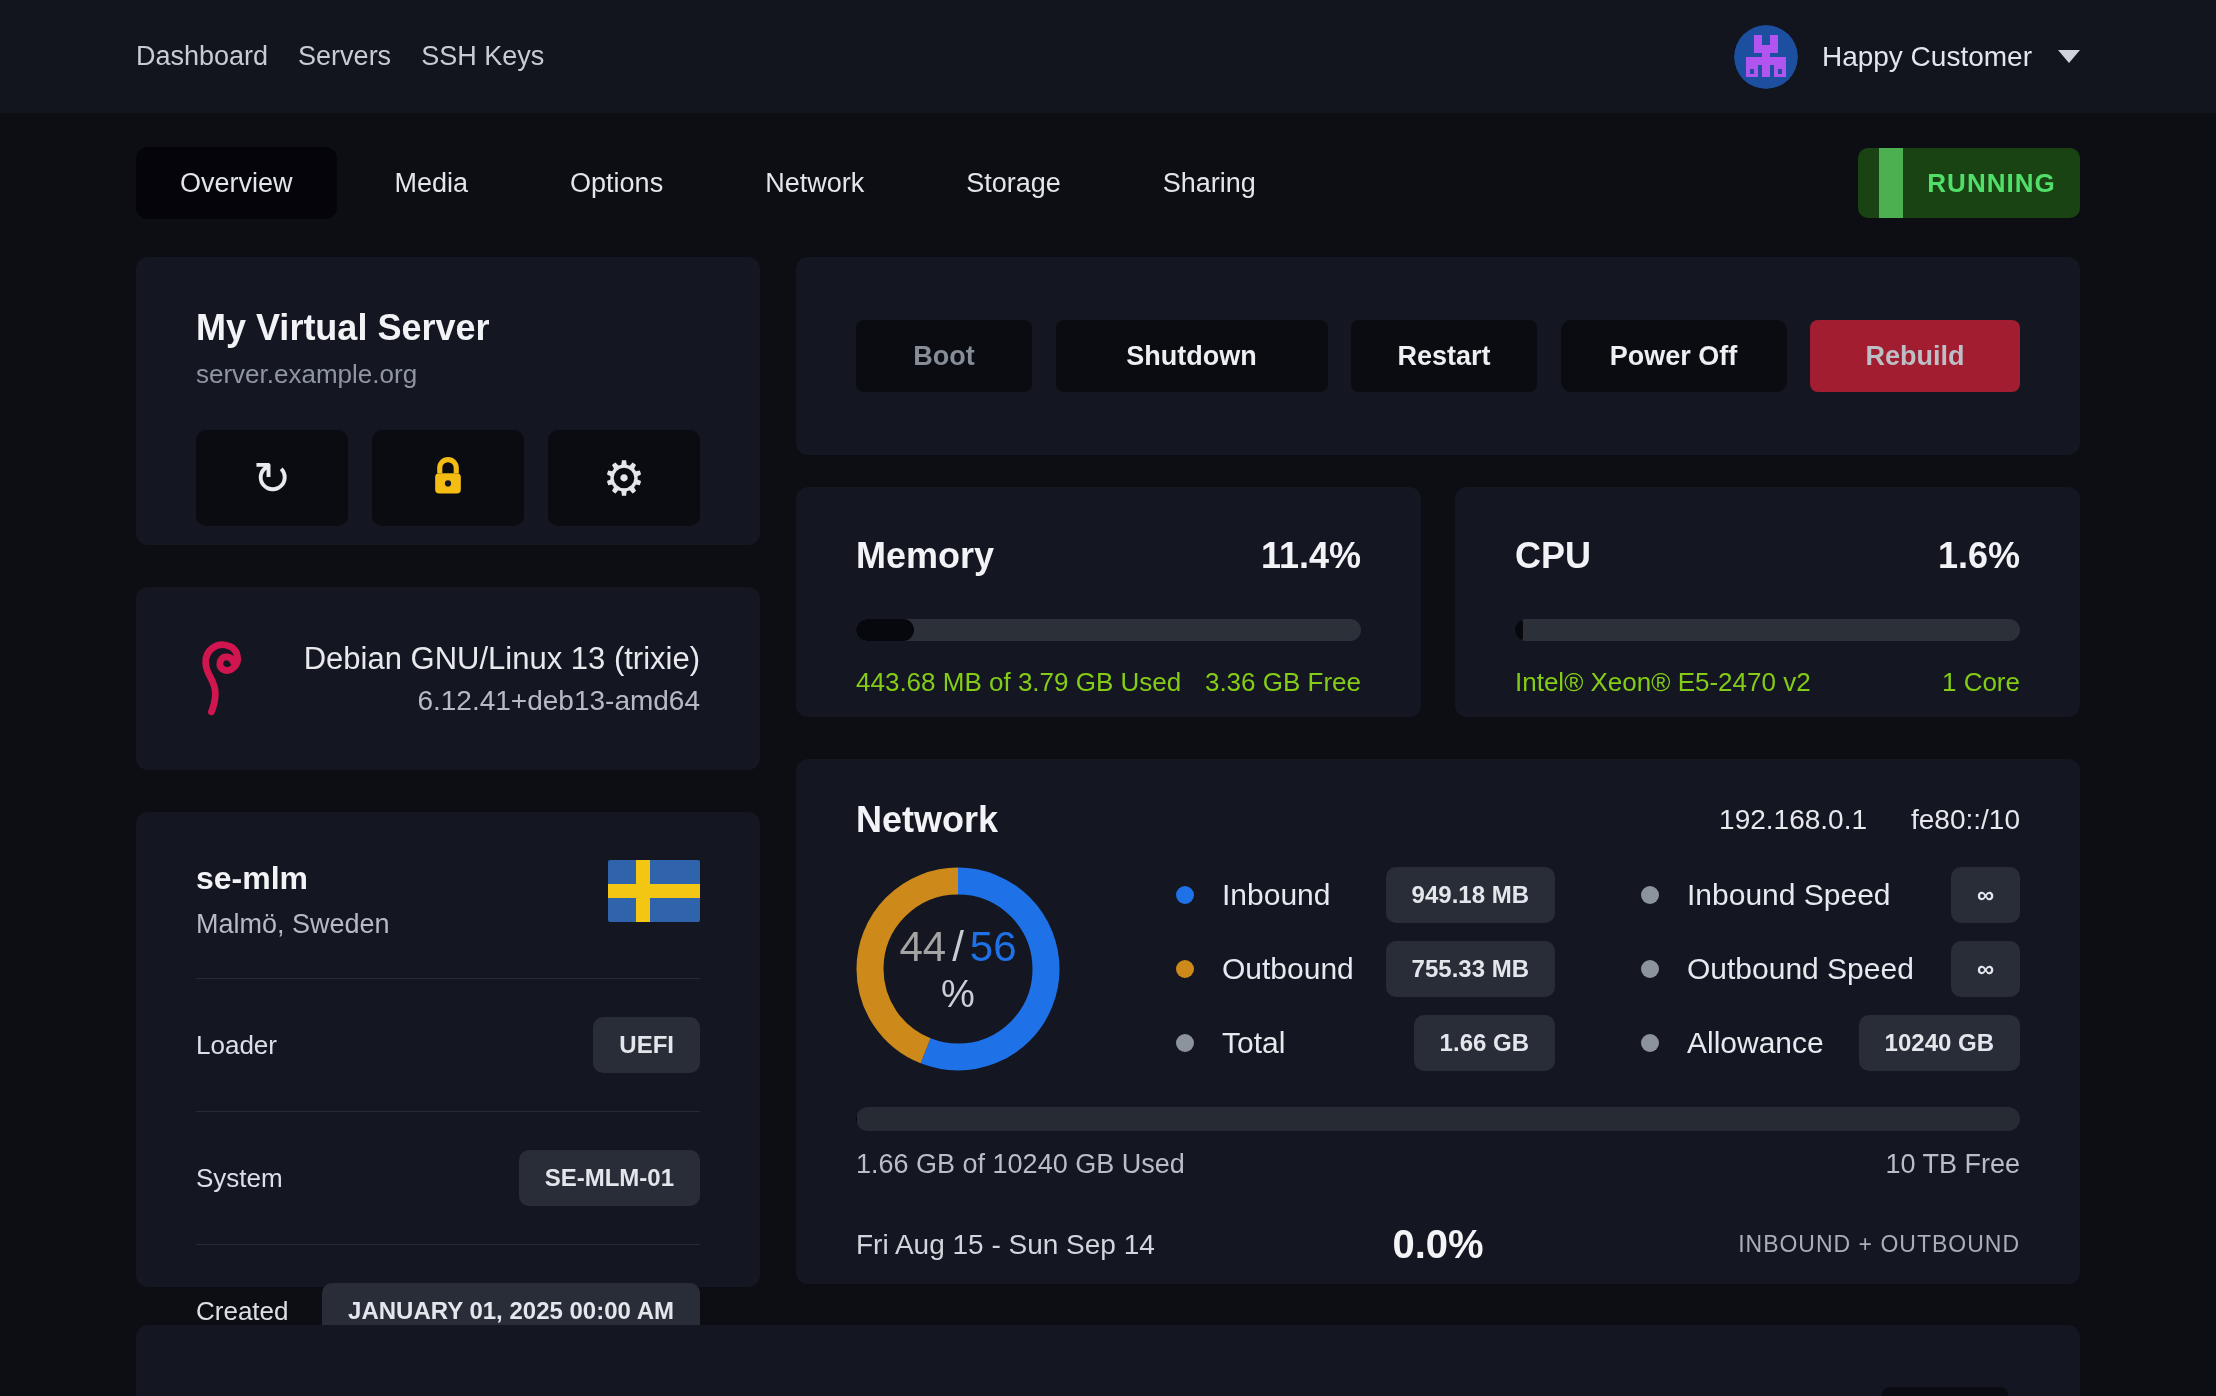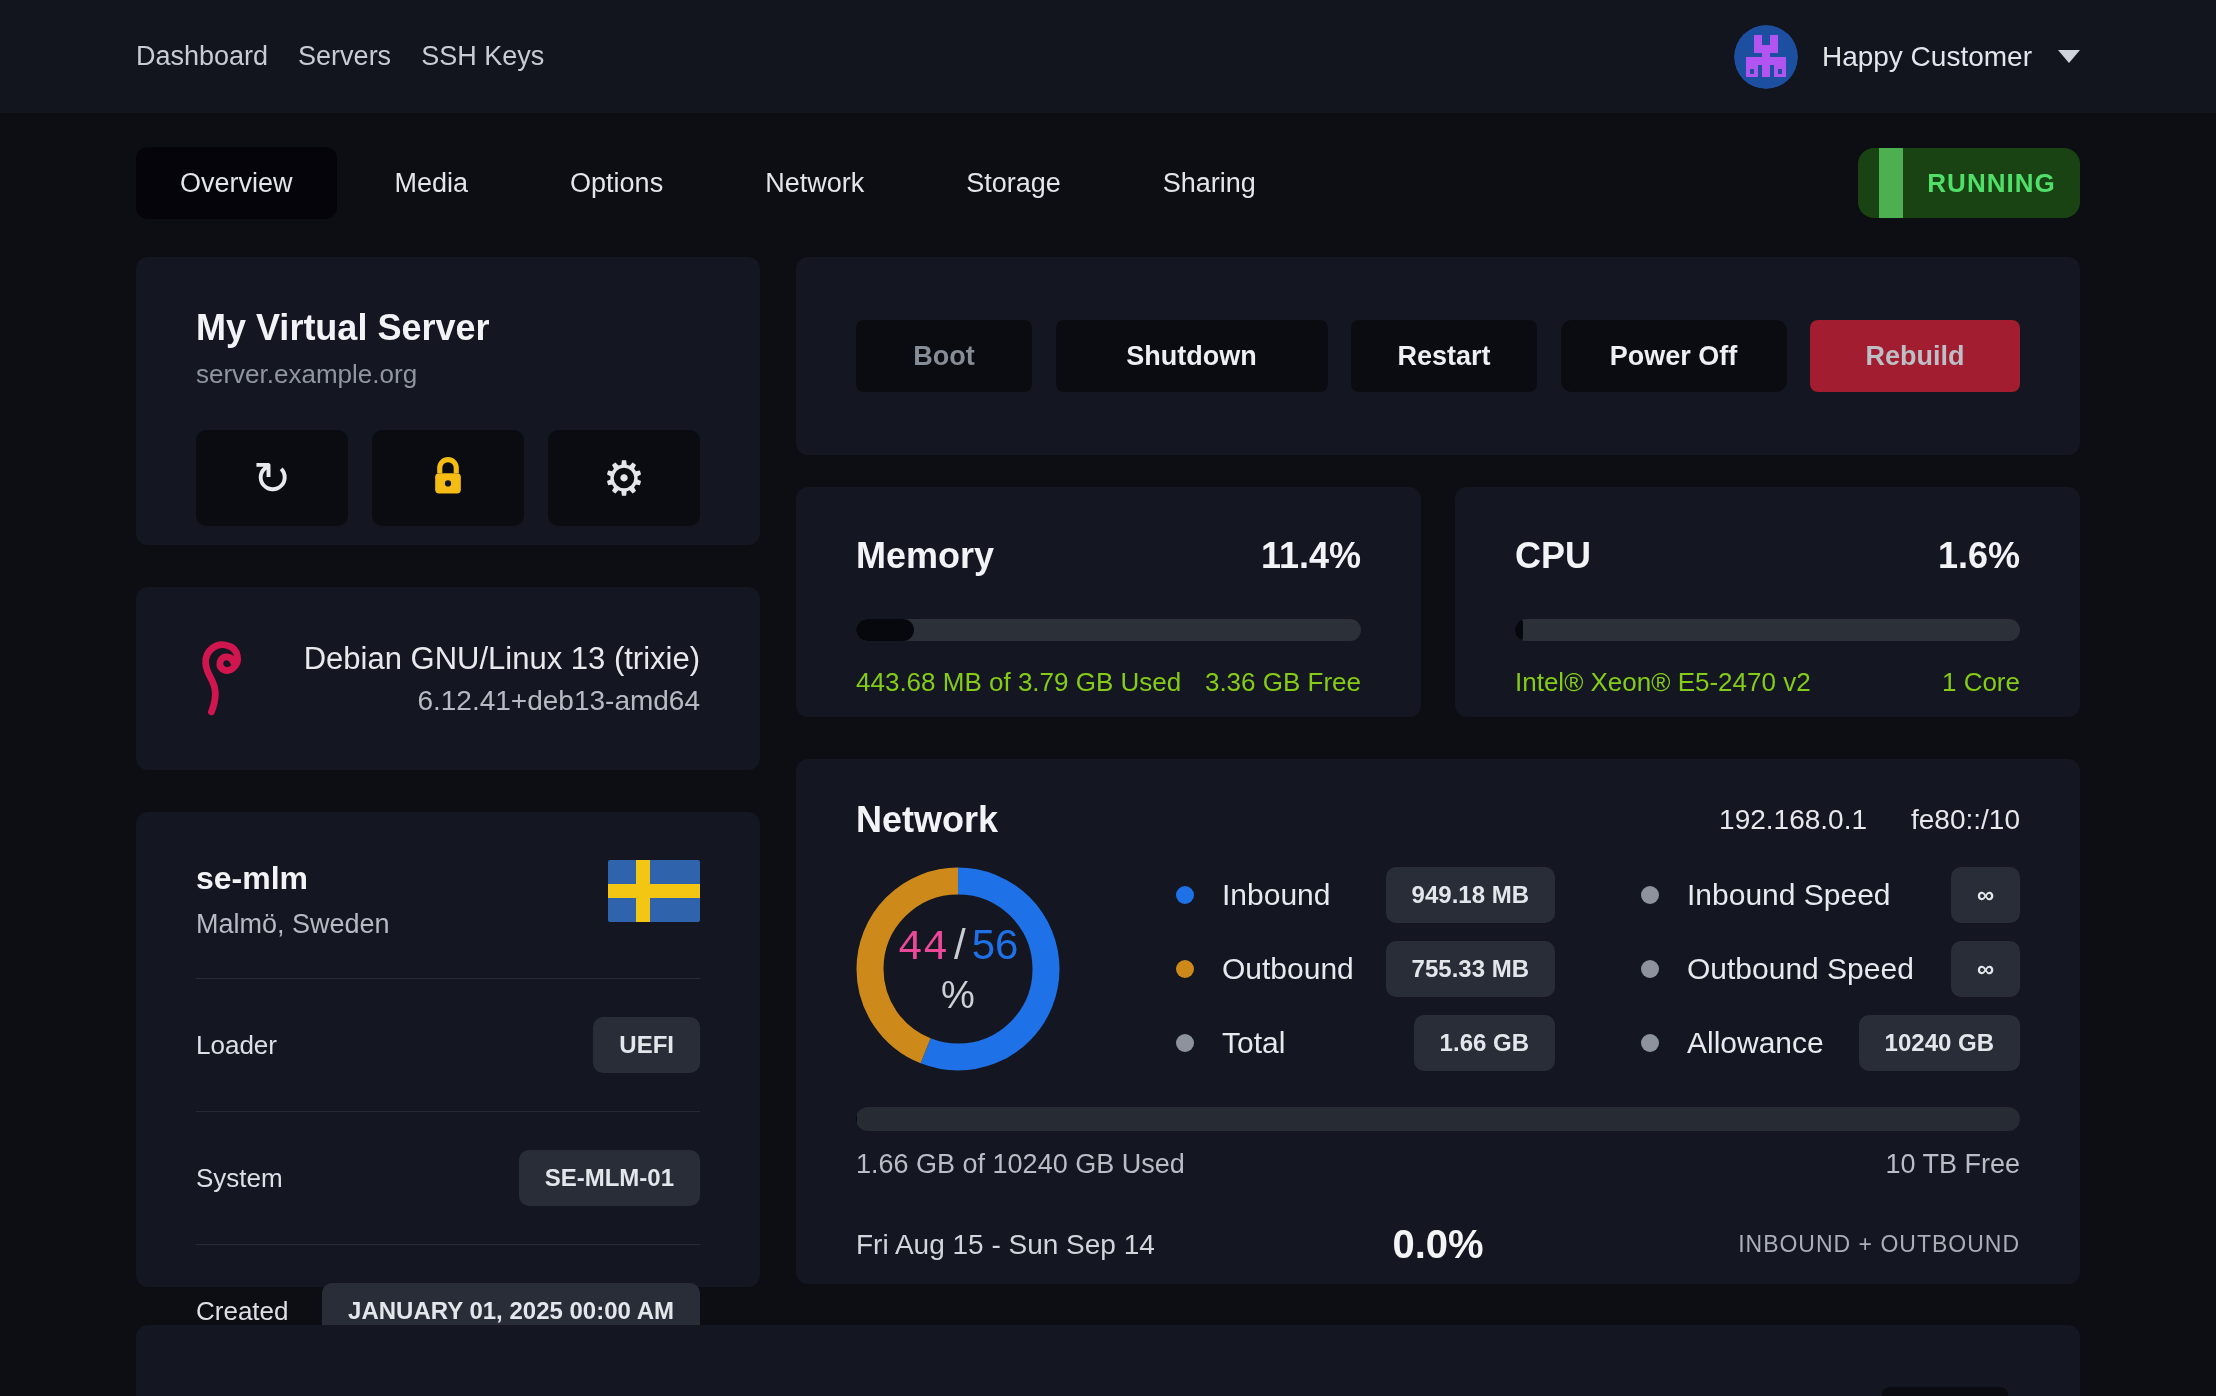--- a/index.html
+++ b/index.html
@@ -19,21 +19,21 @@
   .avatar { width:64px; height:64px; border-radius:50%; overflow:hidden; flex:none; }
   .user-name { font-size:28px; color:#e2e5ea; }
   .caret { width:0; height:0; border-left:11px solid transparent; border-right:11px solid transparent; border-top:13px solid #cfd3da; margin-left:2px; }
 
   
   .main { padding:34px 136px 0; }
   .tabsrow { display:flex; align-items:center; }
   .tabs { display:flex; gap:14px; }
   .tab { height:72px; padding:0 44px; display:flex; align-items:center; font-size:27px; color:#e2e5e9; border-radius:12px; cursor:pointer; }
   .tab.active { background:#04040a; }
-  .status { margin-left:auto; width:222px; height:70px; border-radius:16px; overflow:hidden; display:flex; background:#1a4314;padding-left:21px; }
+  .status { margin-left:auto; width:222px; height:70px; border-radius:10px; overflow:hidden; display:flex; background:#1a4314;padding-left:21px; }
   .status-strip { width:24px; background:#4caf50; }
   .status-label { flex:1; display:flex; align-items:center; justify-content:center; font-weight:bold; font-size:26px; letter-spacing:1px; color:#50df68; }
 
   .columns { display:flex; gap:36px; margin-top:38px; }
   .col-left { width:624px; flex:none; display:flex; flex-direction:column; gap:42px; }
   .col-right { flex:1; display:flex; flex-direction:column; }
   .card { background:#141721; border-radius:12px; }
 
   
   #card-server { height:288px; padding:50px 60px; }
@@ -276,21 +276,21 @@
         </div>
 
         <div class="net-main">
           <div class="donut-wrap">
             <svg viewBox="0 0 204 204" width="204" height="204">
               <circle id="donut-inbound" cx="102" cy="102" r="88" fill="none" stroke-width="27" pathLength="100" transform="rotate(-90 102 102)" stroke-dasharray="56 44" style="stroke: rgb(31, 113, 232);"></circle>
               <circle id="donut-outbound" cx="102" cy="102" r="88" fill="none" stroke-width="27" pathLength="100" transform="rotate(-90 102 102)" stroke-dasharray="44 56" stroke-dashoffset="-56" style="stroke: rgb(205, 138, 27);"></circle>
             </svg>
             <div class="donut-center">
               <div class="frac">
-                <span style="color: #ec4899; font-family: Liberation Mono, monospace;">44</span><span class="slash">/</span><span style="color: rgb(31, 113, 232);">56</span>
+                <span style="color: #a3a3a3;">44</span><span class="slash">/</span><span style="color: rgb(31, 113, 232);">56</span>
               </div>
               <div class="pct-sign">%</div>
             </div>
           </div>
 
           <div class="legend">
             <div class="lcol">
               <div class="lrow">
                 <span class="dot" style="background-color: rgb(31, 113, 232);"></span>
                 <span class="llabel">Inbound</span>

